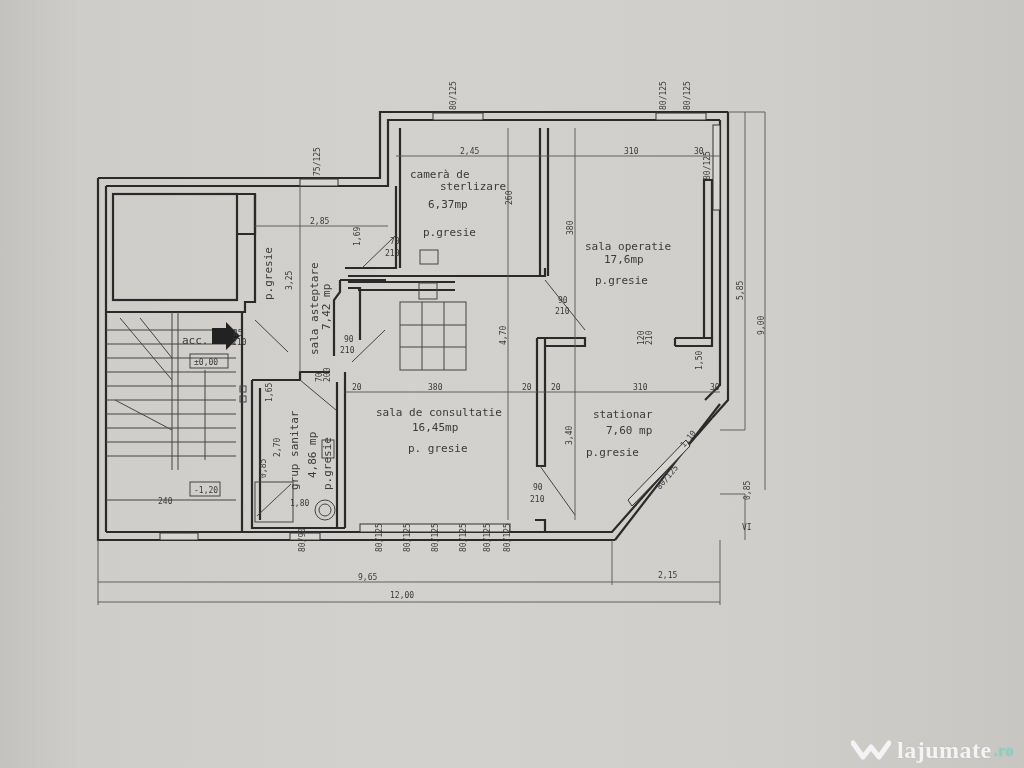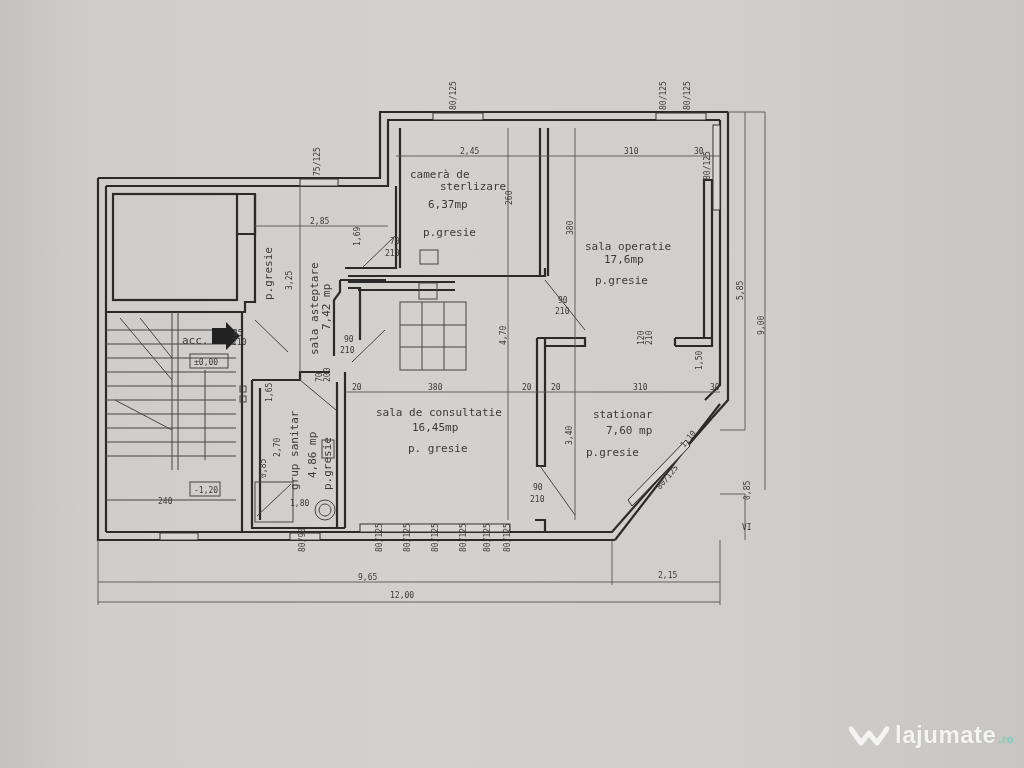--- a/index.html
+++ b/index.html
@@ -15,27 +15,27 @@
   }
   svg.plan { position: absolute; left: 0; top: 0; }
   .wall { fill: none; stroke: #2a2a2a; stroke-width: 2.2; }
   .thin { fill: none; stroke: #444; stroke-width: 1; }
   .dim  { fill: none; stroke: #555; stroke-width: 0.9; }
   .fill-win { fill: #d8d6d2; stroke: #333; stroke-width: 1; }
   .lbl { fill: #3a3a3a; font-family: "DejaVu Sans Mono", monospace; }
   .room { font-size: 11px; }
   .dimt { font-size: 8px; }
   .watermark {
-    position: absolute; right: 10px; bottom: 19px;
-    display: flex; align-items: center; gap: 6px;
-    color: #f4f4f4; font-family: Liberation Sans, sans-serif;
+    position: absolute; right: 10px; bottom: 4px;
+    display: flex; align-items: flex-start; gap: 6px;
+    color: #f4f4f4; font-family: Liberation Serif, serif;
     font-weight: bold; font-size: 24px; letter-spacing: 0.5px;
     text-shadow: 0 0 2px rgba(0,0,0,0.08);
   }
-  .watermark .tld { font-size: 11px; color: #7fd3c6; font-weight: bold; margin-left: -4px; align-self: flex-end; margin-bottom: 4px; }
+  .watermark .tld { font-size: 16px; color: #7fd3c6; font-weight: bold; margin-left: -4px; align-self: flex-end; margin-bottom: 4px; }
   .wm-icon { width: 40px; height: 24px; }
 </style>
 </head>
 <body>
 
 <div class="paper"></div>
 
 <svg class="plan" width="1024" height="768" viewBox="0 0 1024 768">
 
   <g>

